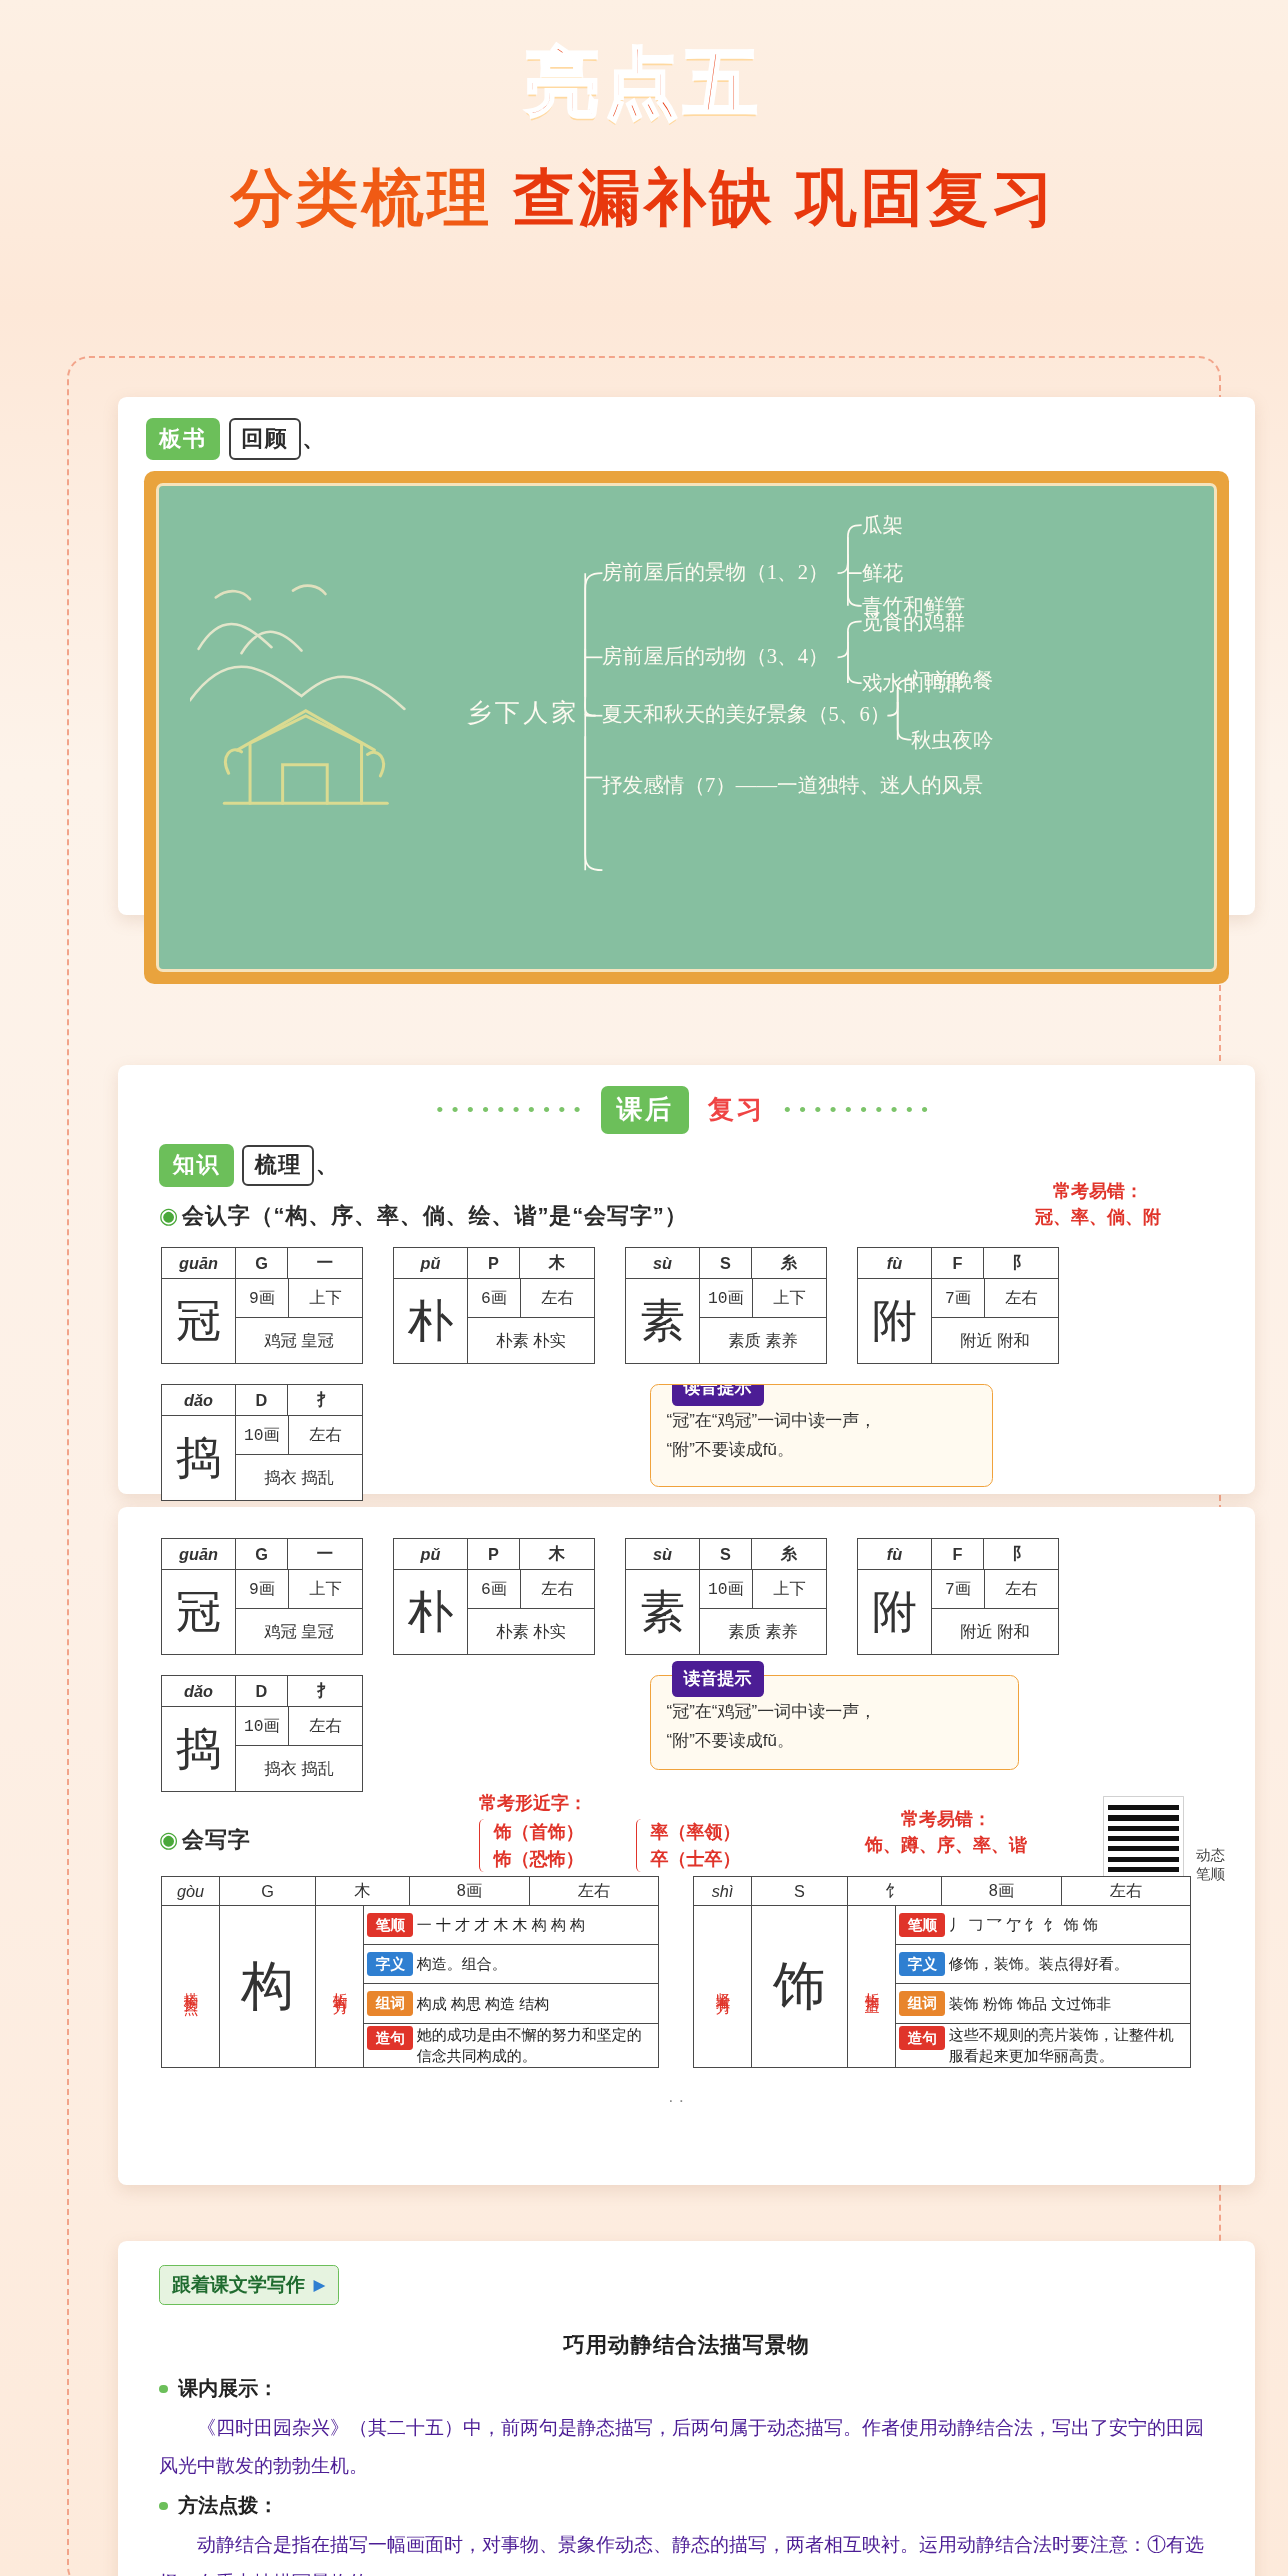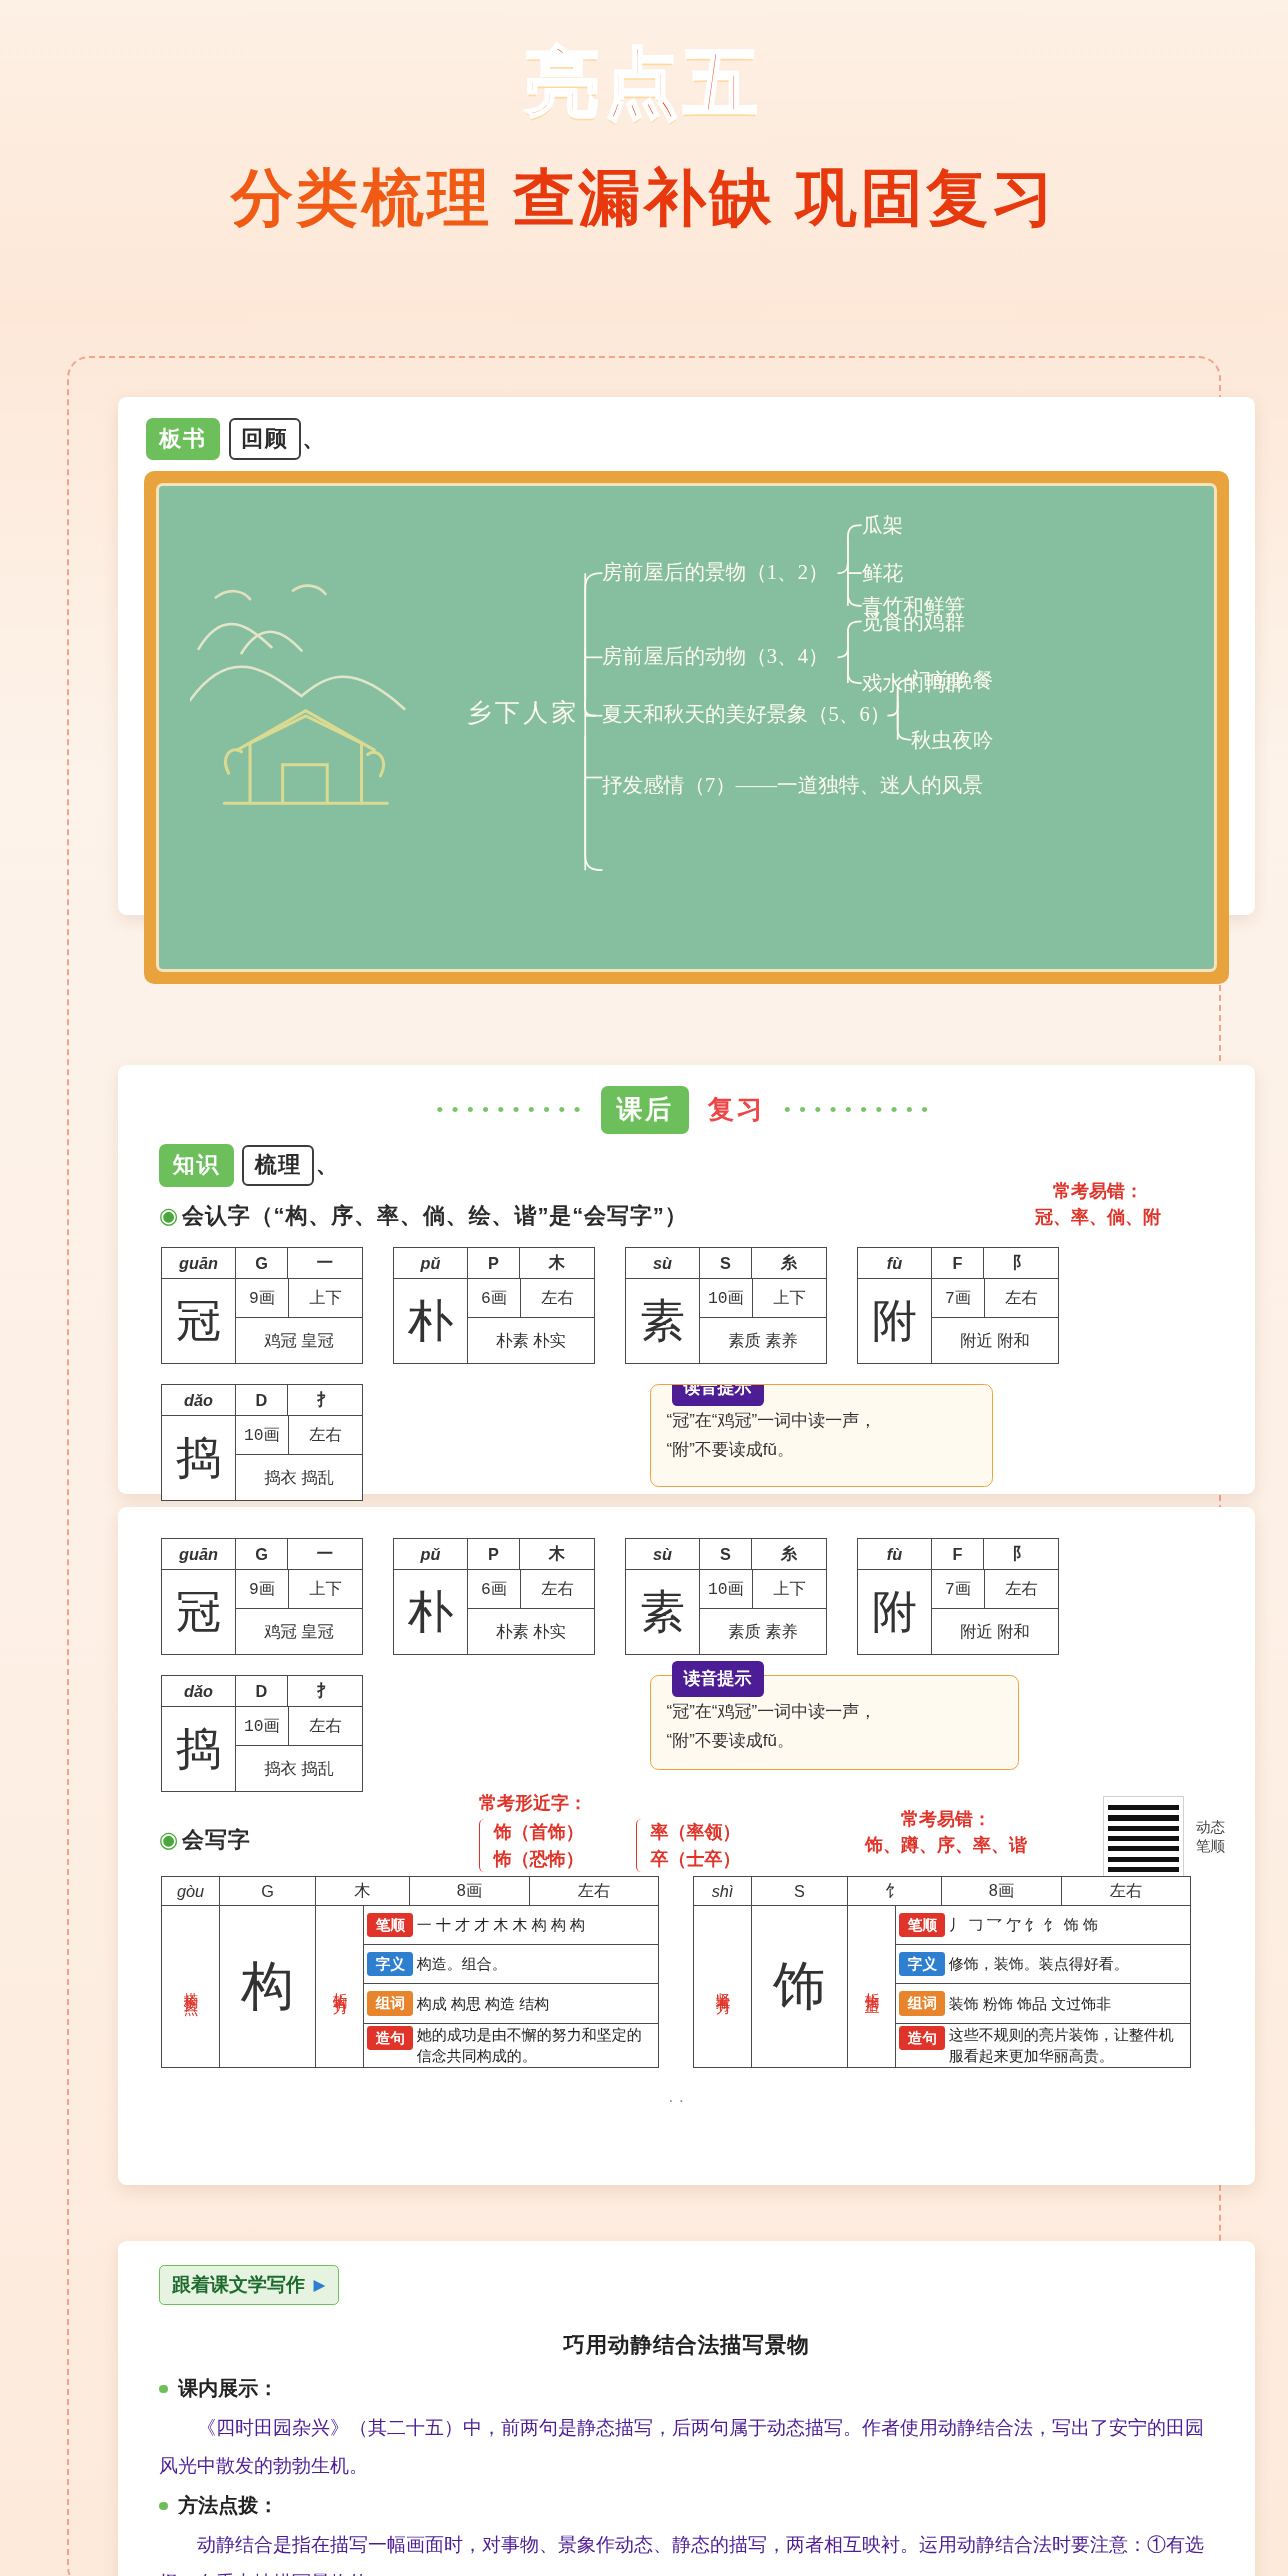--- a/index.html
+++ b/index.html
@@ -139,21 +139,21 @@
                padding:2.6px 0; margin:2.6px 3.4px; border-radius:3.4px; background:#e0342a; }
   .wbox .lab.blue { background:#2f7fd1; }
   .wbox .lab.orange { background:#e8852c; }
   .wbox .txt { flex:1; font-size:15px; line-height:1.45; padding-right:5.2px; color:#222; }
 
   
   .qr { position:absolute; width:79px; height:79px; background:
         repeating-linear-gradient(0deg,#111 0 5.2px,#fff 5.2px 10.3px),
         repeating-linear-gradient(90deg,#111 0 5.2px,transparent 5.2px 10.3px);
         border:4.3px solid #fff; box-shadow:0 0 0 0.9px #ccc;}
-  .qr-label { position:absolute; font-size:14.6px; color:#444; line-height:1.3; }
+  .qr-label { position:absolute; font-size:14.6px; color:#444; line-height:1.3;margin-top:28px; }
 
   
   .wtag {
     display:inline-flex; align-items:center; gap:8.6px;
     background:#e6f3e0; border:1.7px solid #6cbf5a; border-radius:5.2px;
     padding:6px 12px; font-size:19px; font-weight:bold; color:#1f6b2f;
   }
   .wtag .arrow { color:#2f7fd1; font-size:15.5px; }
   .wtitle { text-align:center; font-size:21.5px; font-weight:bold; color:#222; letter-spacing:0.9px; }
   .wpara { font-size:19px; line-height:2.0; color:#4c1d95;

